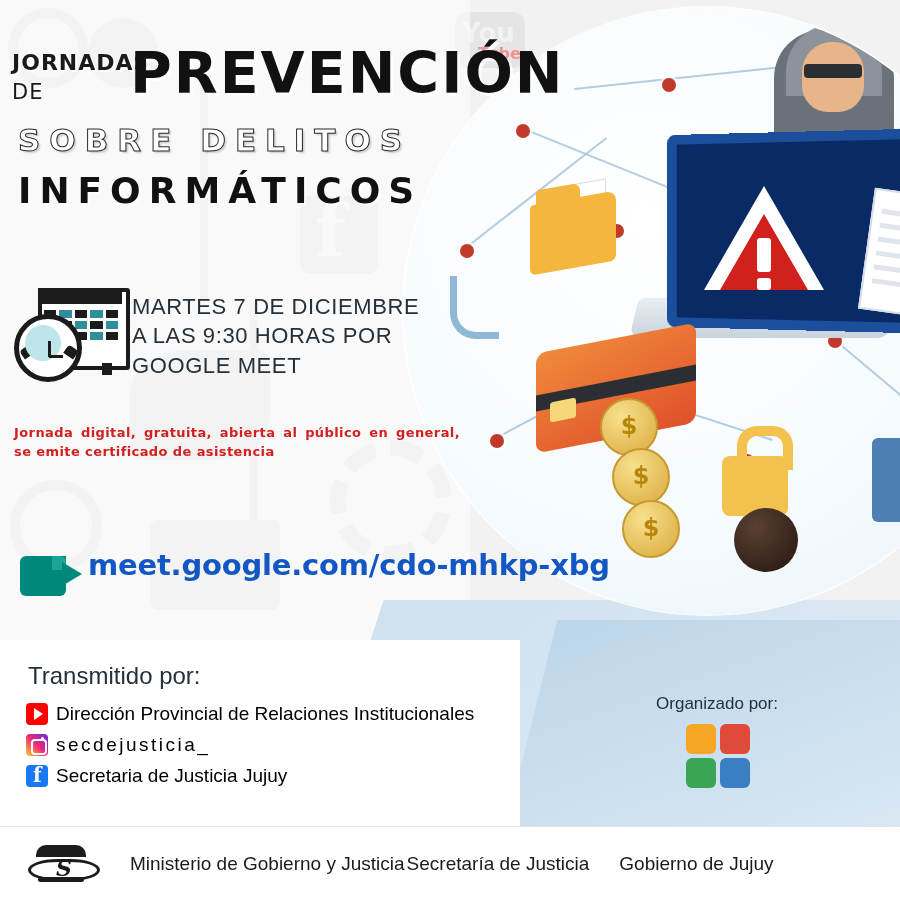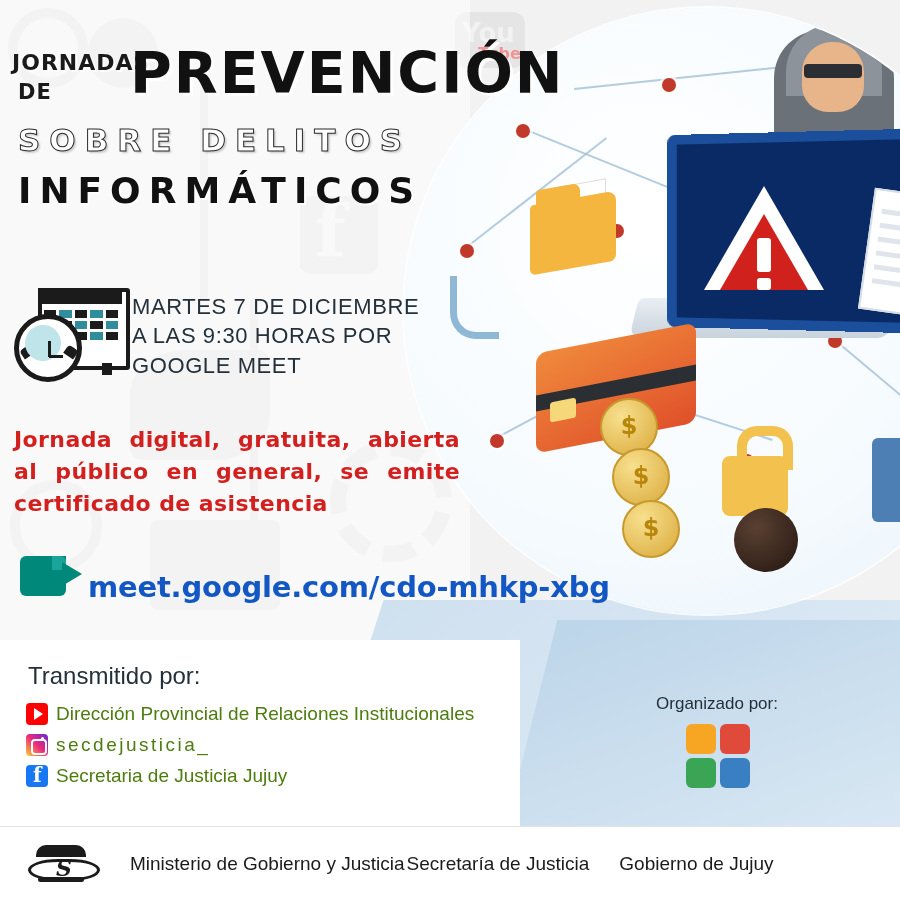--- a/index.html
+++ b/index.html
@@ -325,26 +325,25 @@
     font-family: "DejaVu Sans", sans-serif;
     font-weight: bold;
     font-size: 22px;
     letter-spacing: 1px;
     color: #1a1a1a;
     line-height: 1;
     text-shadow: 2px 2px 0 rgba(255,255,255,.9);
   }
   .de {
     font-family: "DejaVu Sans", sans-serif;
-    font-weight: bold;
+    font-weight: normal;
     font-size: 21px;
     letter-spacing: 1px;
     color: #1a1a1a;
     margin-top: 6px;
-    margin-left: 6px;
   }
   .prevencion {
     font-family: "DejaVu Sans", sans-serif;
     font-weight: bold;
     font-size: 57px;
     letter-spacing: 2px;
     color: #111;
     line-height: .95;
     text-shadow: 3px 3px 0 rgba(255,255,255,.85);
   }
@@ -462,32 +461,32 @@
   }
 
   
   .red-note {
     position: absolute;
     left: 14px; top: 424px;
     width: 446px;
     color: #d41f1f;
     font-family: "DejaVu Sans", sans-serif;
     font-weight: bold;
-    font-size: 22px;
+    font-size: 13px;
     line-height: 1.45;
     letter-spacing: .4px;
     text-align: justify;
   }
 
   
   .meet-row {
     position: absolute;
     left: 14px; top: 548px;
     display: flex;
-    align-items: flex-end;
+    align-items: flex-start;
   }
   .meet-icon {
     position: relative;
     width: 74px; height: 56px;
     flex: none;
   }
   .meet-body {
     position: absolute;
     left: 6px; top: 8px;
     width: 46px; height: 40px;
@@ -529,21 +528,21 @@
     position: absolute;
     left: 26px; top: 703px;
     width: 520px;
   }
   .social-row {
     display: flex;
     align-items: center;
     margin-bottom: 9px;
     font-family: "Liberation Sans", sans-serif;
     font-size: 19px;
-    color: #4d7c0f;
+    color: #000000;
   }
   .social-row .txt { margin-left: 8px; }
   .social-row.ig .txt { letter-spacing: 2.5px; }
   .ic {
     width: 22px; height: 22px;
     flex: none;
     position: relative;
     border-radius: 4px;
   }
   .ic-yt { background: #ff0000; }

